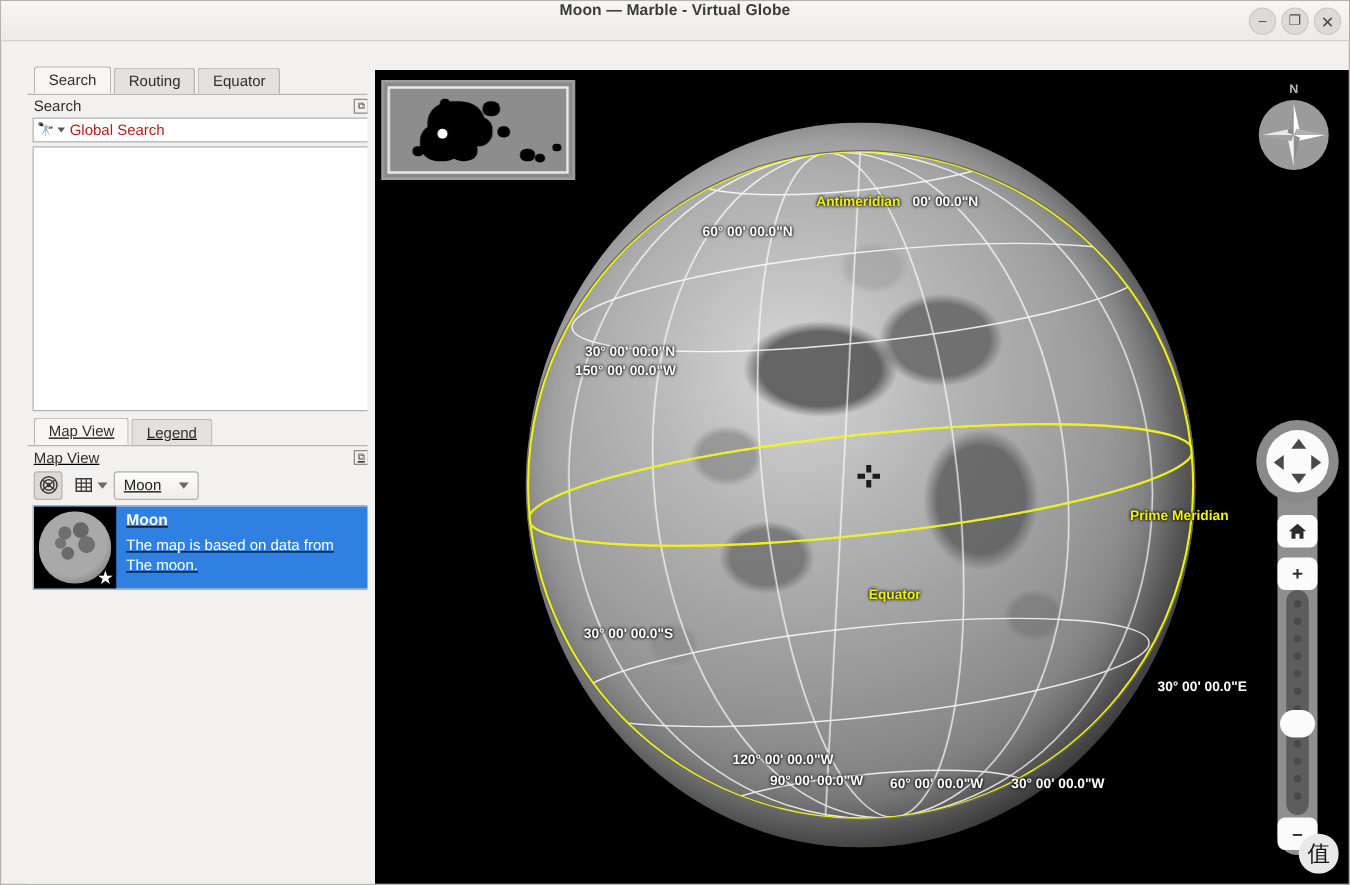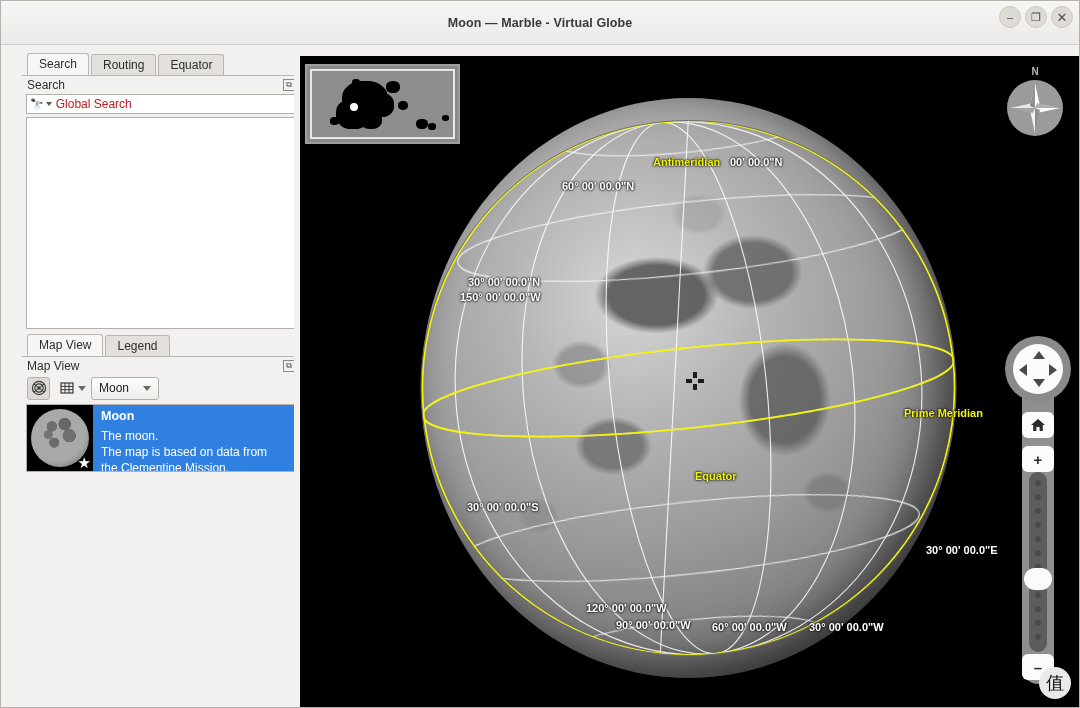--- a/index.html
+++ b/index.html
@@ -13,24 +13,24 @@
   }
   #app {
     position: relative;
     width: 1080px; height: 708px;
     background: #f2f1f0;
     border: 1px solid #b6b2ae;
   }
 
   
   #titlebar {
-    position: absolute; left: 0; top: 0; width: 1078px; height: 44px;
+    position: absolute; left: 0; top: 0; width: 1078px; height: 32px;
     background: linear-gradient(to bottom, #f7f6f5 0%, #eceae8 100%);
     border-bottom: 1px solid #d3cfcb;
-    display: flex; align-items: center; justify-content: center;
+    display: flex; align-items: flex-start; justify-content: center;
   }
   #title-text {
     font-size: 12.5px; color: #3a3a38; font-weight: bold; letter-spacing: .1px;
   }
   .winbtns { position: absolute; right: 6px; top: 5px; display: flex; gap: 4px; }
   .winbtn {
     width: 22px; height: 22px; border-radius: 50%;
     background: #dedad6; border: 1px solid #cdc8c3;
     display: flex; align-items: center; justify-content: center;
     color: #4b4b49; font-size: 11px; line-height: 1;
@@ -90,21 +90,21 @@
     border-left: 3px solid transparent; border-right: 3px solid transparent;
     border-top: 4px solid #555;
   }
   .search-ph { font-size: 12px; color: #b91c1c; }
 
   #search-results {
     margin: 3px 4px 0 4px; height: 212px;
     background: #ffffff; border: 1px solid #b3afab;
   }
 
-  #mapview-pane { margin-top: 6px; }
+  #mapview-pane { margin-top: 6px; text-decoration: underline; }
   #mapview-toolbar {
     display: flex; align-items: center; gap: 5px;
     height: 26px; padding: 0 5px;
   }
   .tbtn {
     width: 23px; height: 23px; display: flex; align-items: center; justify-content: center;
     border: 1px solid transparent; border-radius: 3px; background: transparent;
   }
   .tbtn.pressed { background: #ddd9d5; border-color: #b6b2ae; }
   .tbtn-split { display: flex; align-items: center; }
@@ -375,23 +375,22 @@
       </div>
 
       <div id="theme-list">
         <div id="theme-item">
           <div id="moon-thumb">
             <div class="moon-disc"></div>
             <span class="thumb-star">★</span>
           </div>
           <div id="theme-text">
             <div id="theme-name">Moon</div>
+            <div class="theme-line">The map is based on data from</div>
             <div class="theme-line">The moon.</div>
-            <div class="theme-line">The map is based on data from</div>
-            <div class="theme-line">the Clementine Mission.</div>
           </div>
         </div>
         <div id="theme-scroll"></div>
       </div>
     </div>
   </div>
 
   <div id="splitter"></div>
 
   <div id="globe-area">

